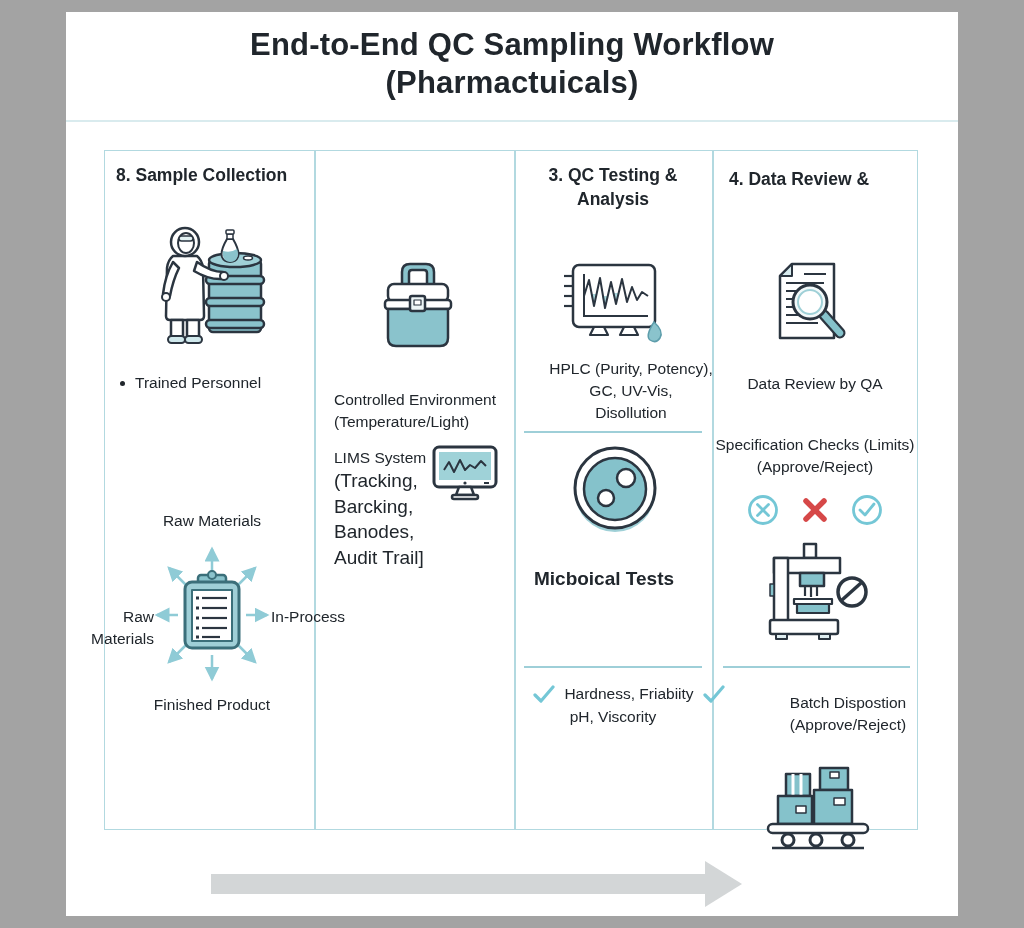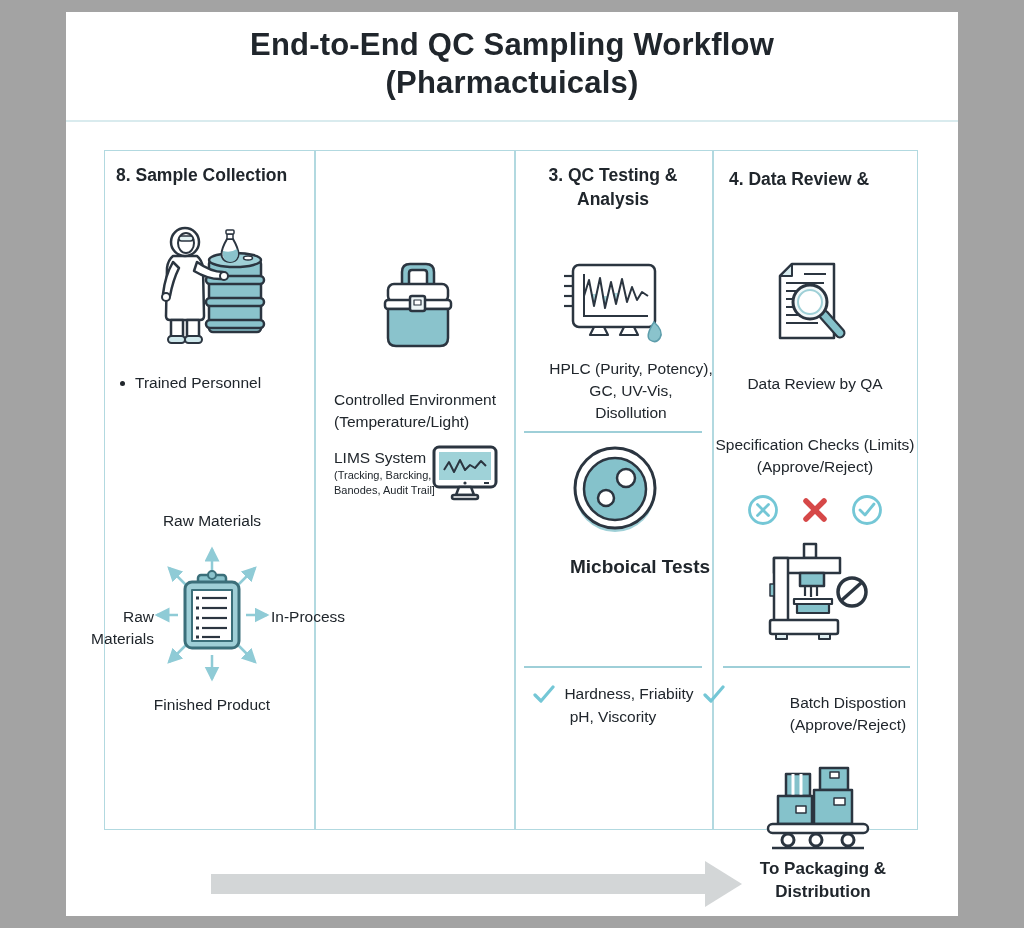--- a/index.html
+++ b/index.html
@@ -8,21 +8,21 @@
   .panel{position:absolute;left:66px;top:12px;width:892px;height:904px;background:#ffffff;}
   .abs{position:absolute;}
   .title{left:66px;top:26px;width:892px;text-align:center;font-size:31px;font-weight:bold;
          line-height:1.24;white-space:pre-line;letter-spacing:0.2px;}
   .title-rule{left:66px;top:120px;width:892px;height:2px;background:#d9ebee;}
   .grid{left:104px;top:150px;width:814px;height:680px;border:1.5px solid #b2d9e0;box-sizing:border-box;}
   .vline{top:150px;width:1.5px;height:680px;background:#b2d9e0;}
   .col-header{font-size:17.5px;font-weight:bold;line-height:1.35;white-space:pre-line;}
   .centered{text-align:center;}
   .body-text{font-size:15.5px;line-height:1.42;white-space:pre-line;}
-  .small-text{font-size:11px;line-height:1.35;white-space:pre-line;}
+  .small-text{font-size:19px;line-height:1.35;white-space:pre-line;}
   .bullets{list-style:none;margin:0;padding:0;}
   .bullets li{position:relative;padding-left:17px;font-size:15.5px;margin-bottom:14px;}
   .bullets li::before{content:"";position:absolute;left:2px;top:7px;width:5px;height:5px;border-radius:50%;background:#20262c;}
   .divider{height:1.5px;background:#9ecfd8;}
   .checkrow{display:flex;align-items:center;justify-content:center;gap:9px;font-size:15.5px;}
   .statusrow{display:flex;align-items:center;justify-content:center;gap:22px;}
   .micro-label{font-size:19px;font-weight:bold;}
   .footer-arrow-body{left:211px;top:874px;width:494px;height:20px;background:#d3d6d7;}
   .footer-arrow-head{left:705px;top:861px;width:0;height:0;border-top:23px solid transparent;
                      border-bottom:23px solid transparent;border-left:37px solid #d3d6d7;}
@@ -188,21 +188,21 @@
   <div class="abs" style="left:572px;top:446px;">
     <svg width="86" height="88" viewBox="0 0 86 88">
       <circle cx="43" cy="46" r="40" fill="#9fd0d7"></circle>
       <circle cx="43" cy="42" r="40" fill="#ffffff" stroke="#2b3540" stroke-width="3"></circle>
       <circle cx="43" cy="43" r="31" fill="#85c2cb" stroke="#2b3540" stroke-width="2.5"></circle>
       <circle cx="54" cy="32" r="9" fill="#ffffff" stroke="#2b3540" stroke-width="2.5"></circle>
       <circle cx="34" cy="52" r="8" fill="#ffffff" stroke="#2b3540" stroke-width="2.5"></circle>
     </svg>
   </div>
 
-  <div class="abs centered micro-label" style="left:514px;top:556px;width:180px;margin-left:36px;">Micboical Tests</div>
+  <div class="abs centered micro-label" style="left:514px;top:568px;width:180px;">Micboical Tests</div>
 
   <div class="abs divider" style="left:524px;top:666px;width:178px;"></div>
 
   <div class="abs checkrow" style="left:514px;top:684px;width:230px;">
     <svg width="22" height="20" viewBox="0 0 22 20">
       <polyline points="2,11 8,17 20,3" fill="none" stroke="#74c7d6" stroke-width="3.2" stroke-linecap="round" stroke-linejoin="round"></polyline>
     </svg>
     <span>Hardness, Friabiity</span>
     <svg width="22" height="20" viewBox="0 0 22 20">
       <polyline points="2,11 8,17 20,3" fill="none" stroke="#74c7d6" stroke-width="3.2" stroke-linecap="round" stroke-linejoin="round"></polyline>
@@ -296,15 +296,13 @@
       </g>
       <circle cx="24" cy="74" r="6" fill="#ffffff" stroke="#2b3540" stroke-width="3"></circle>
       <circle cx="52" cy="74" r="6" fill="#ffffff" stroke="#2b3540" stroke-width="3"></circle>
       <circle cx="84" cy="74" r="6" fill="#ffffff" stroke="#2b3540" stroke-width="3"></circle>
       <line x1="8" y1="82" x2="100" y2="82" stroke="#2b3540" stroke-width="2.5"></line>
     </svg>
   </div>
 
   <div class="abs footer-arrow-body"></div>
   <div class="abs footer-arrow-head"></div>
-  <div class="abs footer-label">To Packaging &amp;
-Distribution</div>
 </div>
 
 </body></html>

